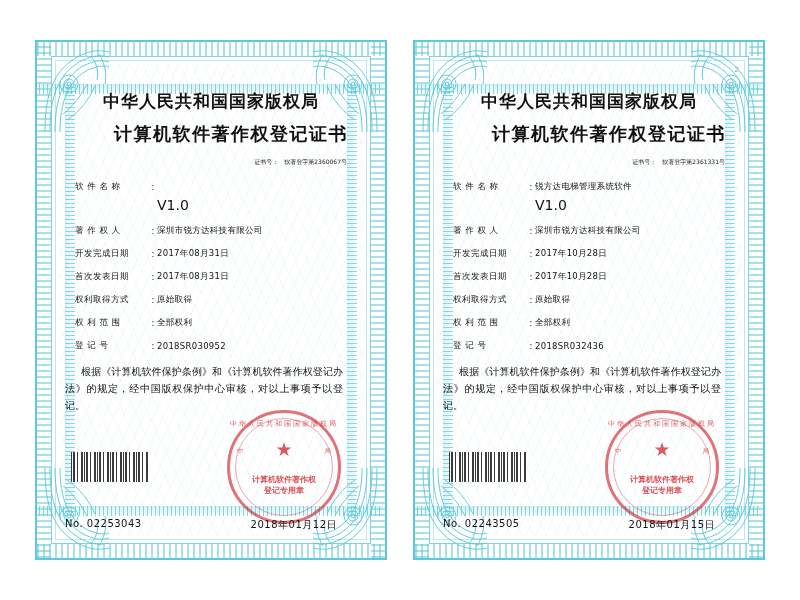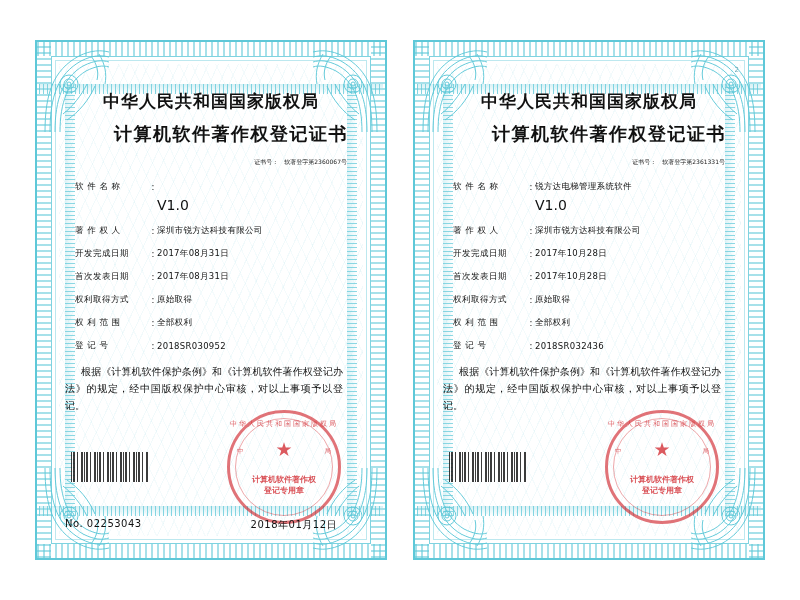--- a/index.html
+++ b/index.html
@@ -578,15 +578,22 @@
       <div class="seal-arc">中华人民共和国国家版权局</div>
       <div class="seal-arc-left">中</div>
       <div class="seal-arc-right">局</div>
       <div class="seal-star">★</div>
       <div class="seal-text">
         <div>计算机软件著作权</div>
         <div>登记专用章</div>
       </div>
     </div>
 
+    <div class="footer">
+      <div class="no">
+        <span>No.</span>
+        <span>02243505</span>
+      </div>
+      <div class="date">2018年01月15日</div>
+    </div>
   </div>
 
 </div>
 
 </body></html>

